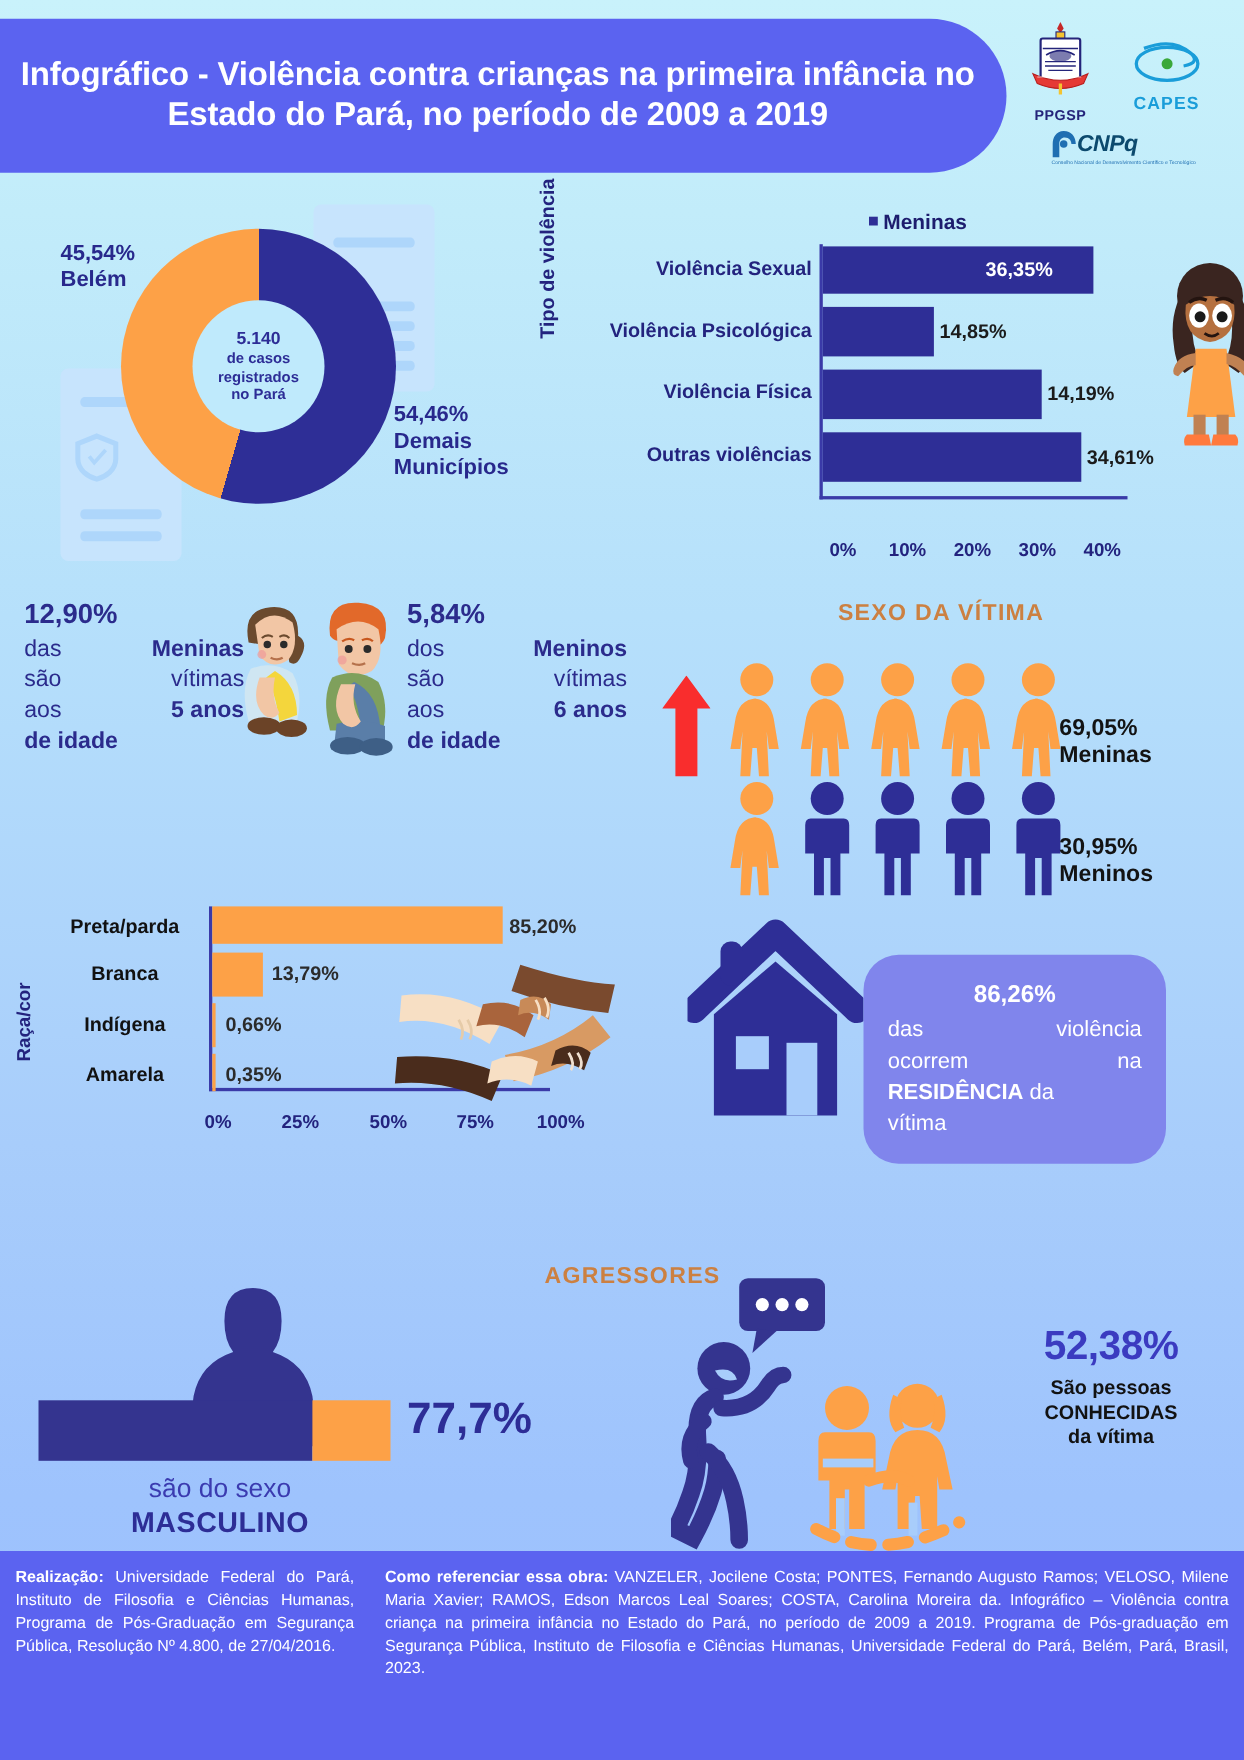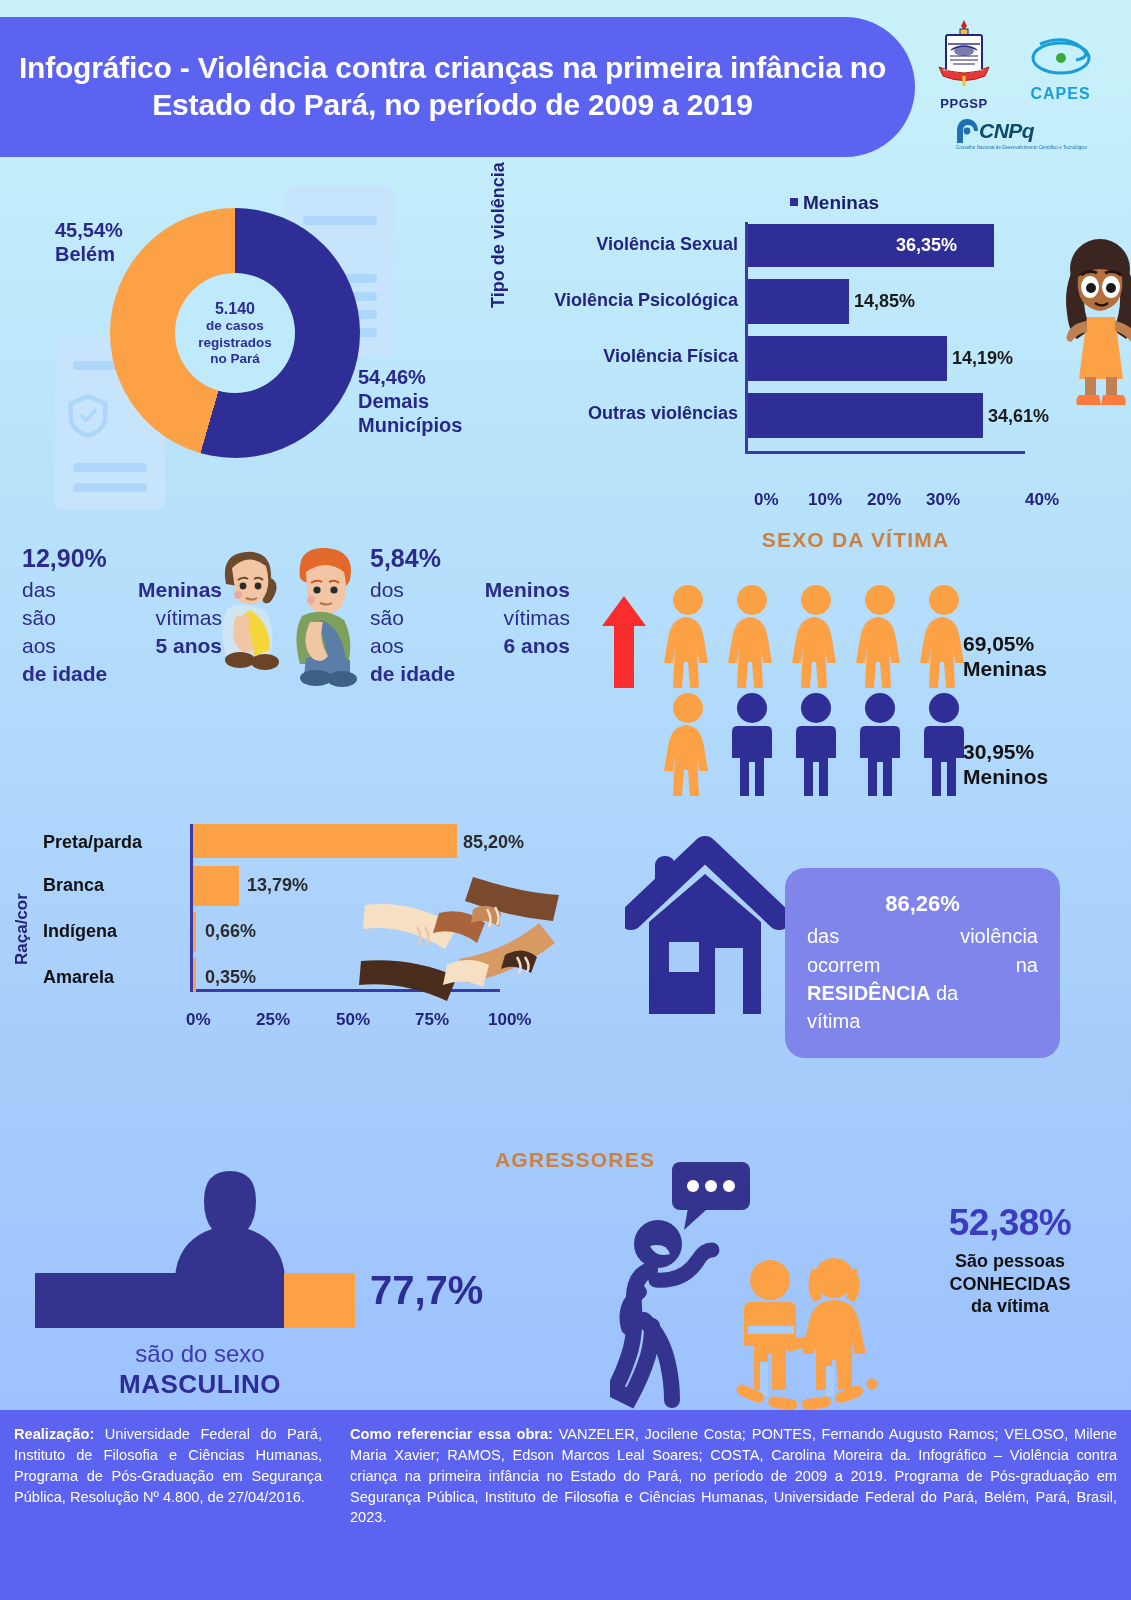--- a/index.html
+++ b/index.html
@@ -92,42 +92,42 @@
   .idade-body { position: relative; margin-top: 22px; height: 190px; }
   .blk { position: absolute; width: 200px; font-size: 21px; line-height: 1.33; color: #2b2b8c; }
   .blk.left { left: 22px; text-align: justify; }
   .blk.right { left: 370px; text-align: justify; }
   .blk .pct { font-weight: bold; font-size: 25px; display:block; margin-bottom:1px; }
   .blk b { font-weight: bold; }
   .blk .just { display: flex; justify-content: space-between; }
   .kids { position: absolute; left: 210px; top: -4px; width: 165px; height: 160px; }
 
   .sexo { position: absolute; left: 580px; top: 0; width: 551px; }
-  .sexo .sec-title { margin-top: 8px; }
+  .sexo .sec-title { margin-top: 26px; }
   .sexo-body { position: relative; margin-top: 20px; height: 200px; }
   .people-row { position: absolute; display:flex; gap: 8px; }
   .arrow-up { position:absolute; left: 22px; top: 24px; }
   .sexo .pct-lbl { position: absolute; font-size: 21px; font-weight: bold; color: #131313; line-height: 1.18;}
 
   
   .row3 { position: relative; height: 320px; }
   .raca { position: absolute; left: 0; top: 0; width: 580px; height: 230px; }
   .raca .axis-title-v { left: 12px; top: 155px; font-size: 17px; }
   .raca .plot { position: absolute; left: 190px; top: 14px; width: 310px; height: 168px; border-left: 3px solid #3a3aa8; border-bottom: 3px solid #3a3aa8;}
-  .raca .cat { position: absolute; right: 100%; width: 150px; text-align: left; padding-right: 9px; font-size: 18px; font-weight: bold; color: #111; }
+  .raca .cat { position: absolute; right: 100%; width: 150px; text-align: center; padding-right: 9px; font-size: 18px; font-weight: bold; color: #111; }
   .raca .bar { position: absolute; left: 0; background:#fda147; }
   .raca .val { position: absolute; font-size: 18px; font-weight: bold; color:#2b2b2b; white-space: nowrap; }
   .raca .xlab { position: absolute; top: 186px; font-size: 17px; font-weight: bold; color:#23237e; }
   .hands { position: absolute; left: 355px; top: 55px; width: 215px; height: 140px;}
 
   .resid { position: absolute; left: 600px; top: 10px; width: 531px; height: 250px; }
   .house { position: absolute; left: 25px; top: 10px; }
   .resid-bubble {
     position: absolute; left: 185px; top: 48px; width: 275px; min-height: 165px;
-    background: #8085ec; border-radius: 20px; padding: 20px 22px 22px 22px;
+    background: #8085ec; border-radius: 32px; padding: 20px 22px 22px 22px;
     color: #fff; font-size: 20px; line-height: 1.42;
   }
   .resid-bubble .pct { display:block; text-align:center; font-weight:bold; font-size:22px; margin-bottom: 3px;}
   .resid-bubble .just { display:flex; justify-content: space-between;}
   .resid-bubble b { font-weight:bold; }
 
   
   .row4 { position: relative; height: 300px; }
   .row4 .sec-title { position:absolute; left:455px; top: 18px; width: 240px; }
   .agr-left { position: absolute; left: 0; top: 0; width: 580px; height: 290px; }
@@ -270,21 +270,21 @@
       <div class="val-out" style="top:126px;left:204px;">14,19%</div>
 
       <div class="cat" style="top:181px;">Outras violências</div>
       <div class="bar" style="top:171px;width:235px;height:45px;"></div>
       <div class="val-out" style="top:184px;left:240px;">34,61%</div>
 
       <div class="xlab" style="left:6px;">0%</div>
       <div class="xlab" style="left:60px;">10%</div>
       <div class="xlab" style="left:119px;">20%</div>
       <div class="xlab" style="left:178px;">30%</div>
-      <div class="xlab" style="left:237px;margin-left:40px;">40%</div>
+      <div class="xlab" style="left:237px;">40%</div>
     </div>
 
     <svg class="girl" viewBox="0 0 110 190">
       <path d="M30 40 q-12 22 -8 48 q2 20 10 26 l14 -10 q-8 -16 -7 -35 Z" fill="#3a2520"></path>
       <path d="M80 40 q14 22 10 50 q-2 18 -9 24 l-13 -9 q8 -16 7 -36 Z" fill="#3a2520"></path>
       <ellipse cx="55" cy="44" rx="30" ry="30" fill="#3a2520"></ellipse>
       <path d="M33 52 q22 -16 44 0 q3 30 -22 34 q-25 -4 -22 -34 Z" fill="#b5703f"></path>
       <ellipse cx="45" cy="62" rx="9" ry="11" fill="#fff"></ellipse>
       <ellipse cx="66" cy="62" rx="9" ry="11" fill="#fff"></ellipse>
       <circle cx="46" cy="63" r="5" fill="#1a1a1a"></circle>

